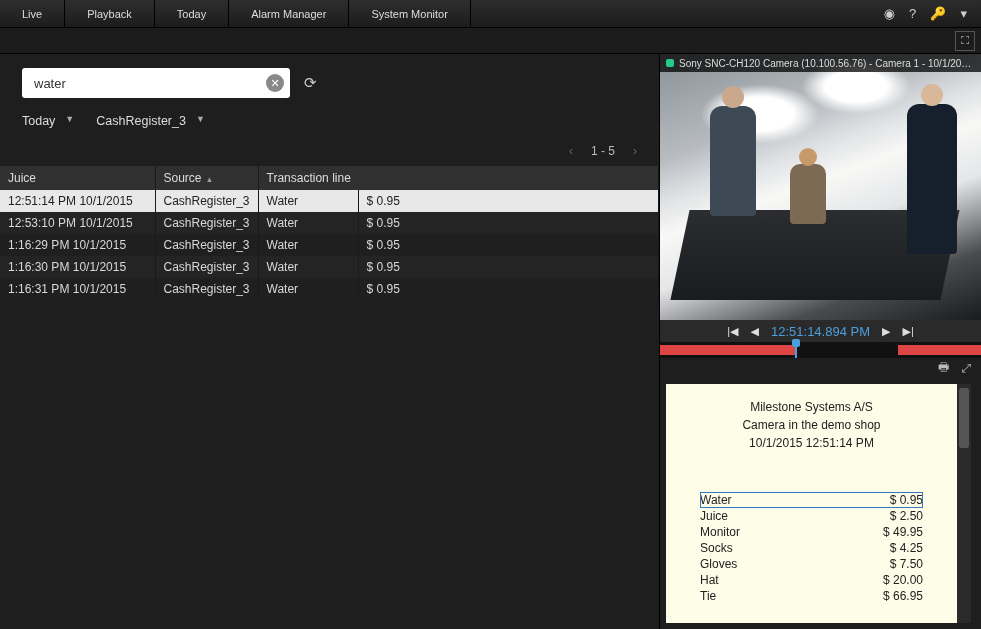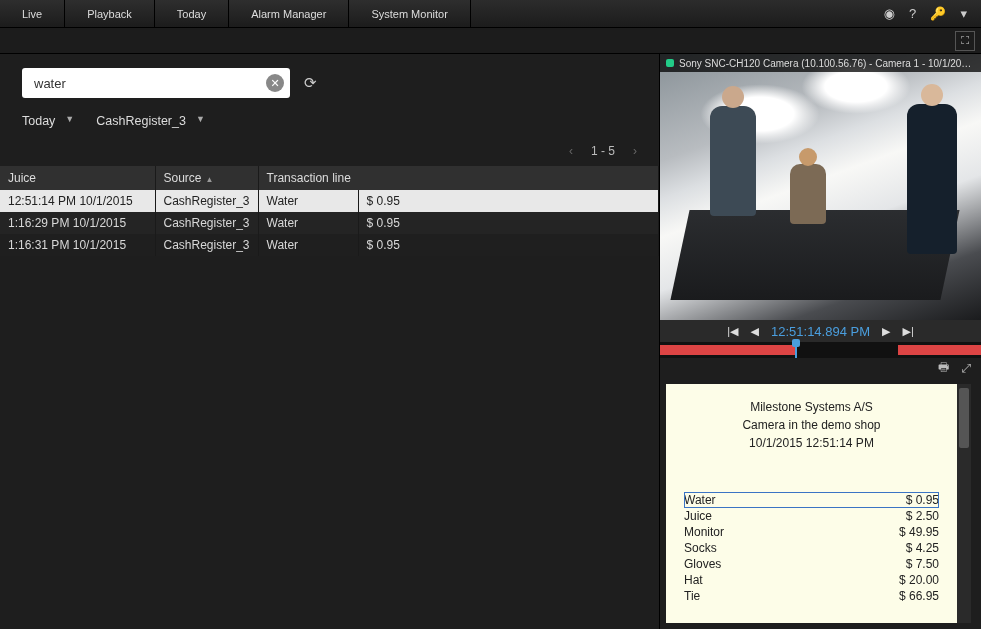--- a/index.html
+++ b/index.html
@@ -83,21 +83,21 @@
   .tline{height:16px;background:#111;position:relative;}
   .tline .redseg{position:absolute;left:0;top:3px;height:10px;width:42%;background:var(--timeline-red);}
   .tline .redseg2{position:absolute;right:0;top:3px;height:10px;width:26%;background:var(--timeline-red);}
   .tline .cursor{position:absolute;left:42%;top:0;width:2px;height:100%;background:var(--timeline-blue);}
   .tline .cursor::after{content:"";position:absolute;top:-3px;left:-3px;width:8px;height:8px;background:var(--timeline-blue);border-radius:2px;}
   
   .rtool{height:20px;display:flex;justify-content:flex-end;align-items:center;gap:12px;padding:0 10px;color:#bbb;font-size:12px;}
   .rtool span{cursor:pointer;}
   
   .receiptwrap{flex:1;padding:6px 10px 6px 6px;display:flex;overflow:hidden;}
-  .receipt{flex:1;background:var(--receipt);color:#222;font-family:"Courier New",monospace;font-size:12px;padding:14px 18px;overflow:hidden;position:relative;}
+  .receipt{flex:1;background:var(--receipt);color:#222;font-family:"Courier New",monospace;font-size:12px;padding:14px 34px;overflow:hidden;position:relative;}
   .receipt .hdr{text-align:center;line-height:1.5;margin-bottom:40px;}
   .receipt .line{display:flex;justify-content:space-between;padding:1px 0;}
   .receipt .line.hl{outline:1px solid #3b74c4;outline-offset:-1px;}
   .rscroll{width:14px;background:#2a2a2a;position:relative;}
   .rscroll .thumb{position:absolute;left:2px;top:4px;width:10px;height:60px;background:#555;border-radius:2px;}
 </style>
 </head>
 <body>
 
 <div class="tabbar">
@@ -153,21 +153,33 @@
         </tr>
       </thead>
       <tbody id="tx-body">
           <tr class="selected">
             <td class="col-time">12:51:14 PM 10/1/2015</td>
             <td class="col-src">CashRegister_3</td>
             <td class="col-line">Water</td>
             <td class="col-amt">$ 0.95</td>
           </tr>
           <tr>
+            <td class="col-time">12:53:10 PM 10/1/2015</td>
+            <td class="col-src">CashRegister_3</td>
+            <td class="col-line">Water</td>
+            <td class="col-amt">$ 0.95</td>
+          </tr>
+          <tr>
             <td class="col-time">1:16:29 PM 10/1/2015</td>
+            <td class="col-src">CashRegister_3</td>
+            <td class="col-line">Water</td>
+            <td class="col-amt">$ 0.95</td>
+          </tr>
+          <tr>
+            <td class="col-time">1:16:30 PM 10/1/2015</td>
             <td class="col-src">CashRegister_3</td>
             <td class="col-line">Water</td>
             <td class="col-amt">$ 0.95</td>
           </tr>
           <tr>
             <td class="col-time">1:16:31 PM 10/1/2015</td>
             <td class="col-src">CashRegister_3</td>
             <td class="col-line">Water</td>
             <td class="col-amt">$ 0.95</td>
           </tr>

